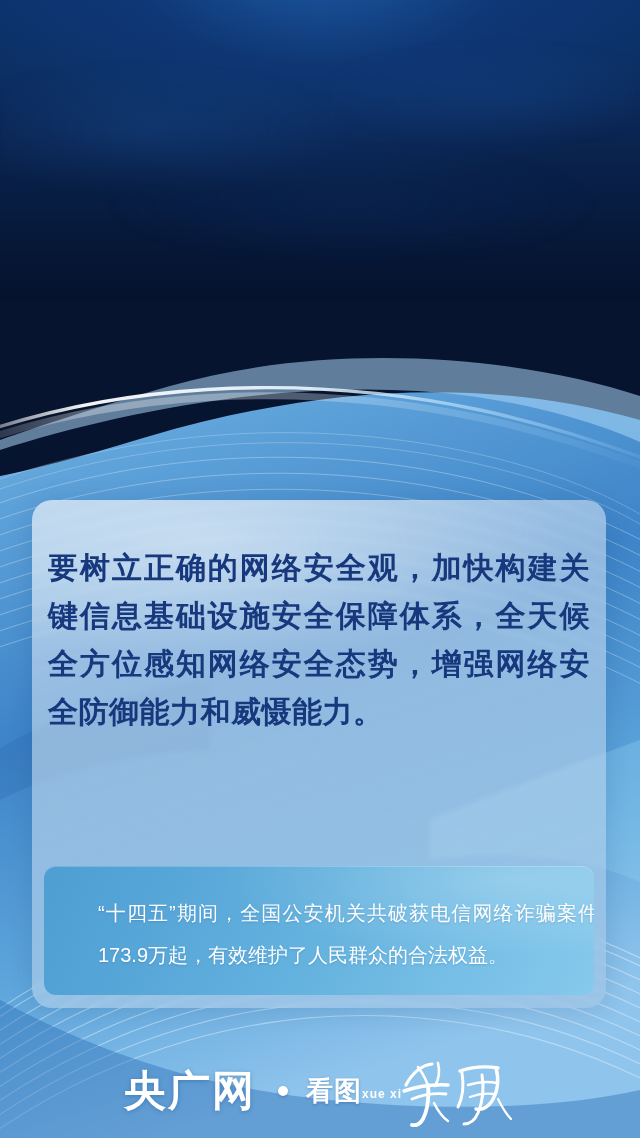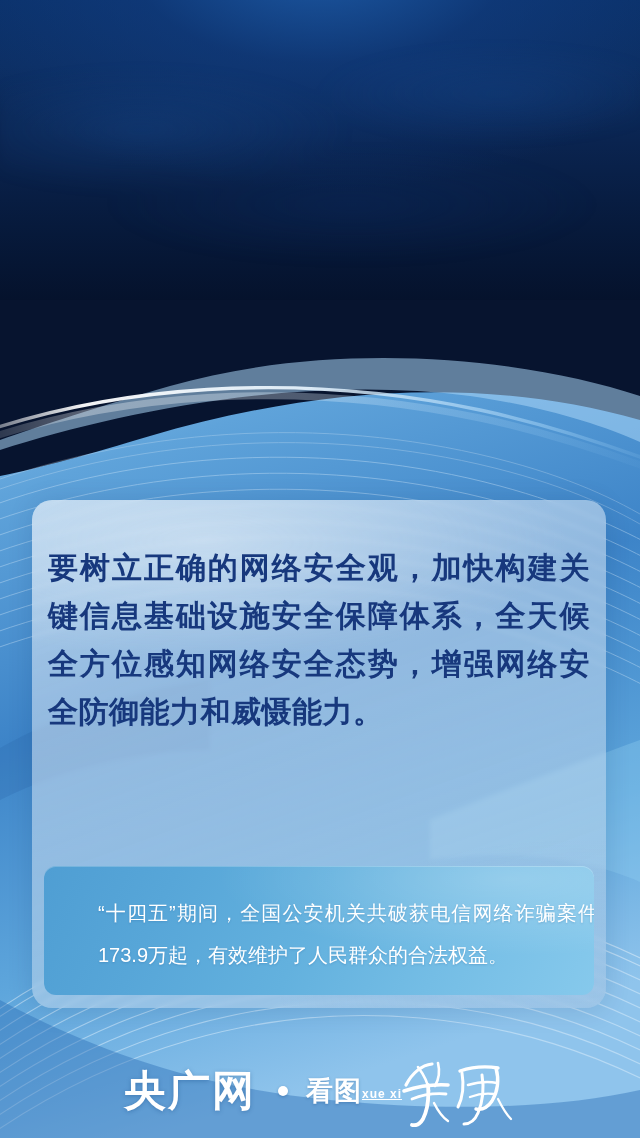--- a/index.html
+++ b/index.html
@@ -219,21 +219,20 @@
     color: #ffffff;
     letter-spacing: 1px;
     text-shadow: 0 1px 3px rgba(20,70,130,0.35);
   }
   .pinyin {
     font-size: 12px;
     font-weight: bold;
     color: #ffffff;
     letter-spacing: 1px;
     margin-top: 5px;
-    text-decoration: underline;
   }
   .calli {
     width: 118px;
     height: 72px;
     margin-left: -6px;
   }
   .calli svg { display:block; width:118px; height:72px; }
 </style>
 </head>
 <body>

